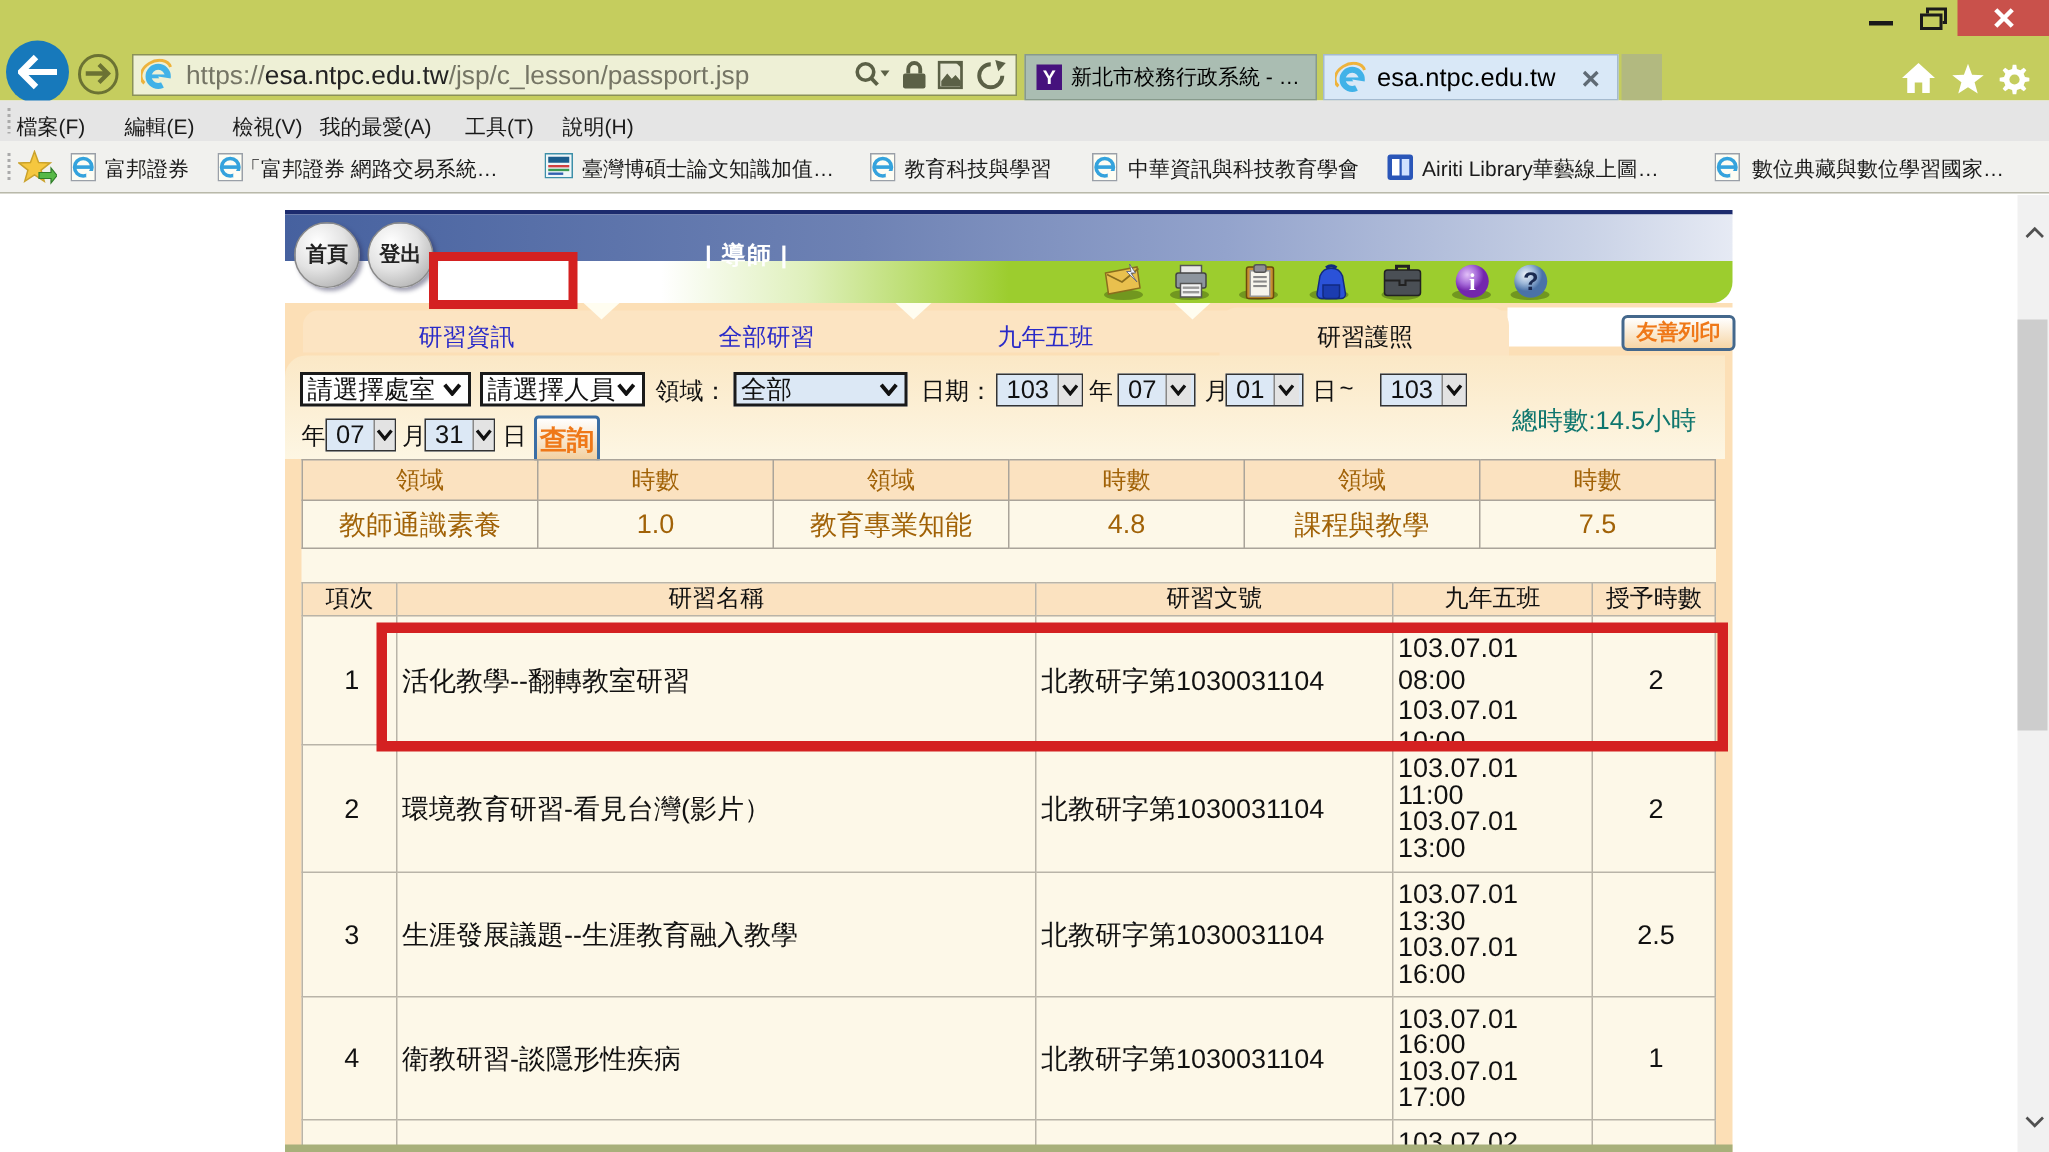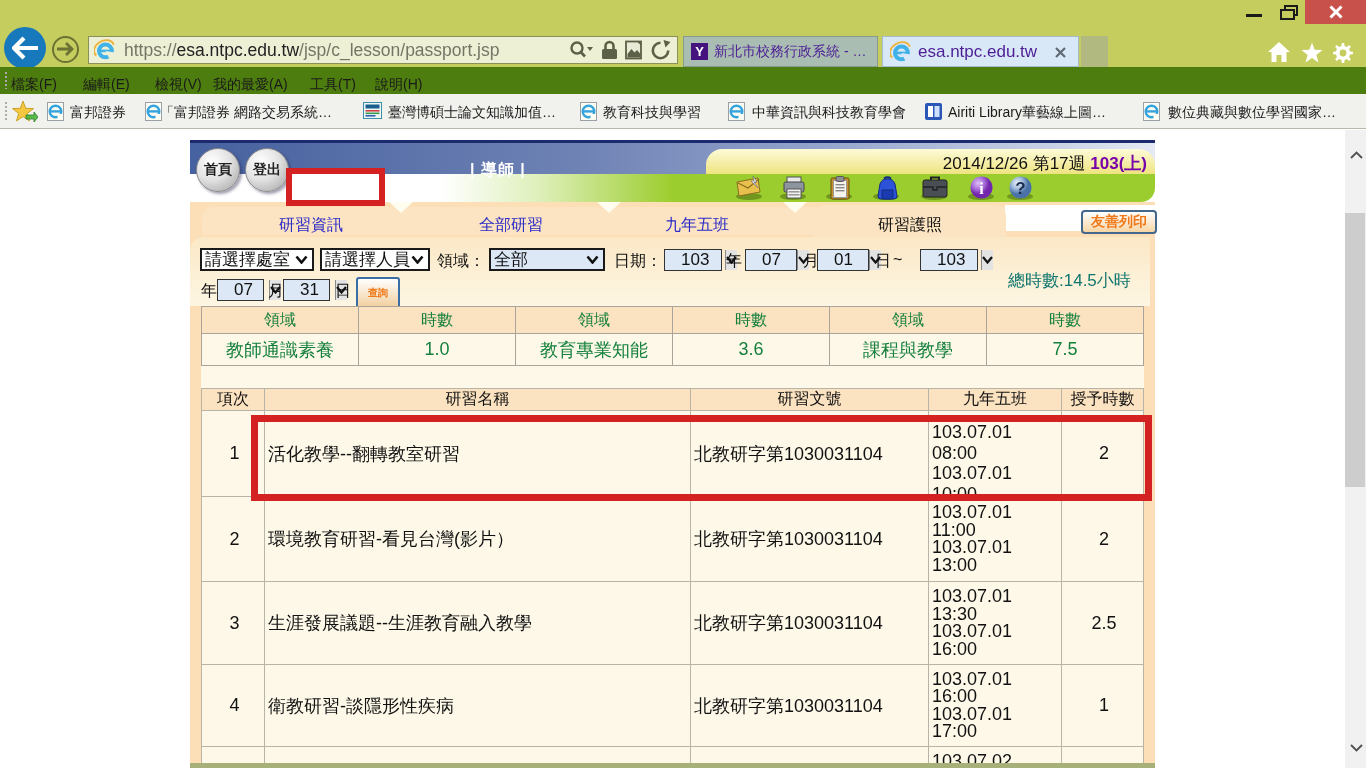--- a/index.html
+++ b/index.html
@@ -9,25 +9,25 @@
 #frame{left:0;top:0;width:1366px;height:67px;background:#c5cd5e}
 #addr{left:88px;top:36px;width:590px;height:28px;background:#eef0d6;border:1px solid #8a9158;display:flex;align-items:center}
 #url{font-size:17.5px;color:#3f3f3f;margin-left:8px;white-space:nowrap}
 .aicons{position:absolute;right:6px;top:0;height:26px;display:flex;align-items:center;gap:7px}
 #backbtn{left:4px;top:27px;width:42px;height:42px;border-radius:50%;background:#1779bb}
 #fwdbtn{left:52px;top:36px;width:27px;height:27px;border-radius:50%;border:2px solid #6b7233}
 
 #tab1{left:683px;top:36px;width:195px;height:31px;background:#aabdb2;border:1px solid #879a8c;display:flex;align-items:center}
 #tab2{left:882px;top:36px;width:197px;height:31px;background:#d9e8f7;border:1px solid #a5bacf;display:flex;align-items:center}
 #stub{left:1081px;top:36px;width:27px;height:31px;background:#b2b980}
-.tabtxt{font-size:14px;color:#4c1d95;white-space:nowrap;overflow:hidden}
+.tabtxt{font-size:14px;color:#000000;white-space:nowrap;overflow:hidden}
 
 #closebtn{left:1305px;top:0;width:61px;height:24px;background:#c9514b;display:flex;align-items:center;justify-content:center}
 
-#menubar{left:0;top:67px;width:1366px;height:27px;background:#4d7c0f;font-size:14px;color:#1a1a1a}
+#menubar{left:0;top:67px;width:1366px;height:27px;background:#e5e5e5;font-size:14px;color:#1a1a1a}
 #favbar{left:0;top:94px;width:1366px;height:35px;background:#f1f1ee;border-bottom:1px solid #b9b9aa;font-size:14px;color:#1a1a1a}
 .mi{position:absolute;top:9px}
 .fi{position:absolute;top:10px;white-space:nowrap}
 .favicon{top:8px}
 .gicon{position:absolute;top:36px}
 .gsh{position:absolute;top:53px;width:26px;height:7px;border-radius:50%;background:rgba(50,70,10,.40)}
 
 #content{left:190px;top:140px;width:965px;height:628px;background:#fff}
 #navyline{left:0;top:0;width:965px;height:3px;background:#1c2b6e}
 #bluebar{left:0;top:3px;width:965px;height:31px;background:linear-gradient(to right,#46619f 0%,#6e82b4 40%,#93a3cc 65%,#c9d2e6 90%,#e6eaf4 100%)}
@@ -42,27 +42,27 @@
 .notch{width:0;height:0;border-left:12px solid transparent;border-right:12px solid transparent;border-top:11px solid #fffdf0;top:62px}
 .tablab{top:75px;font-size:16px;color:#2a2ac8}
 #printbtn{left:891px;top:70px;width:76px;height:24px;border:2px solid #44688c;border-radius:4px;background:linear-gradient(#ffffff,#f6d5a5);display:flex;align-items:center;justify-content:center;font-size:14px;font-weight:bold;color:#ef7818}
 
 #fpanel{left:0;top:97px;width:960px;height:69px;border-radius:14px 0 0 0;background:linear-gradient(#fbe8c6,#fdf6e3)}
 #ivory{left:11px;top:166px;width:943px;height:459px;background:#fdf8e8}
 #botline{left:0px;top:623px;width:965px;height:5px;background:#a8b07a;z-index:6}
 
 .sel{position:absolute;height:23px;border:2px solid #1a1a1a;background:#fff;font-size:17px;color:#111;display:flex;align-items:center;padding-left:3px;white-space:nowrap}
 .dsel{position:absolute;height:22px;border:1px solid #333;background:#dce8f5;font-size:17px;color:#111;display:flex;align-items:center}
-.dsel .num{padding:0 16px}
+.dsel .num{padding:0 6px}
 .dsel .cbox{width:17px;height:100%;background:#e3e3e3;border-left:1px solid #888;display:flex;align-items:center;justify-content:center;font-size:11px;font-weight:bold}
 .flab{position:absolute;font-size:16px;color:#111}
 
 table{border-collapse:collapse;table-layout:fixed}
 #sumtab{position:absolute;left:11px;top:166px;width:943px}
-#sumtab td{border:1px solid #aaa49a;font-size:18px;text-align:center;color:#15803d}
+#sumtab td{border:1px solid #aaa49a;font-size:18px;text-align:center;color:#a16207}
 #sumtab .h{background:#fbe2c0;height:27px;font-size:16px}
 #sumtab .d{background:#fdf8e8;height:32px}
 #maintab{position:absolute;left:11px;top:248px;width:943px}
 #maintab td{border:1px solid #b9b4a8;font-size:18px;color:#111;background:#fdf8e8;vertical-align:middle;padding-left:3px}
 #maintab .h{background:#fbe2c0;height:22px;font-size:16px;text-align:center;padding-left:0}
 .ctr{text-align:center;padding-left:0}
 .time{font-size:18px;line-height:17.5px;padding:2px 0 2px 3px}
 
 .redbox{position:absolute;border:6px solid #d42121}
 
@@ -209,21 +209,20 @@
           <circle cx="8.5" cy="9.5" r="5.8" fill="none" stroke="#35a3dd" stroke-width="2.4"></circle>
           <rect x="3" y="8.2" width="11" height="2.4" fill="#35a3dd"></rect>
           <rect x="10.5" y="12" width="5" height="4" fill="#fdfdf4"></rect>
         </svg></span>
     <span class="fi" style="left:1168px">數位典藏與數位學習國家…</span>
   </div>
 
   <div id="content" class="abs">
     <div id="navyline" class="abs"></div>
     <div id="bluebar" class="abs"></div>
-    <div id="yellowbox" class="abs">2014/12/26 第17週 <b style="color:#7700aa">103(上)</b></div>
     <div id="greenbar" class="abs"></div>
     <div class="abs" style="left:280px;top:20px;font-size:16px;font-weight:bold;color:#fff;letter-spacing:1px">| 導師 |</div>
 
     <span class="gsh" style="left:546px"></span>
       <span class="gsh" style="left:590px"></span>
       <span class="gsh" style="left:636px"></span>
       <span class="gsh" style="left:683px"></span>
       <span class="gsh" style="left:731px"></span>
       <span class="gsh" style="left:778px"></span>
       <span class="gsh" style="left:817px"></span>
@@ -359,38 +358,38 @@
     <span class="flab" style="left:78px;top:141px">月</span>
     <div class="dsel" style="left:93px;top:139px;width:47px">
         <span class="num">31</span>
         <span class="cbox">
           <svg width="11" height="8">
             <polyline points="1,1 5.5,6.5 10,1" stroke="#111" stroke-width="2.2" fill="none"></polyline>
           </svg>
         </span>
       </div>
     <span class="flab" style="left:145px;top:141px">日</span>
-    <div class="abs" style="left:166px;top:137px;width:44px;height:32px;border:2px solid #3a6ea5;border-radius:3px;background:linear-gradient(#fff,#f2cf9e);display:flex;align-items:center;justify-content:center;font-size:10px;font-weight:bold;color:#ef7818">查詢</div>
+    <div class="abs" style="left:166px;top:137px;width:44px;height:32px;border:2px solid #3a6ea5;border-radius:3px;background:linear-gradient(#fff,#f2cf9e);display:flex;align-items:center;justify-content:center;font-size:18px;font-weight:bold;color:#ef7818">查詢</div>
     <span class="abs" style="left:818px;top:129px;font-size:17px;color:#0f766e">總時數:14.5小時</span>
 
     <table id="sumtab">
       <tbody>
           <tr class="h">
             <td class="h">領域</td>
             <td class="h">時數</td>
             <td class="h">領域</td>
             <td class="h">時數</td>
             <td class="h">領域</td>
             <td class="h">時數</td>
           </tr>
       <tr class="d">
             <td class="d">教師通識素養</td>
             <td class="d">1.0</td>
             <td class="d">教育專業知能</td>
-            <td class="d">3.6</td>
+            <td class="d">4.8</td>
             <td class="d">課程與教學</td>
             <td class="d">7.5</td>
           </tr>
     </tbody>
       </table>
 
     <table id="maintab">
       <colgroup>
           <col style="width:63px">
           <col style="width:426px">

